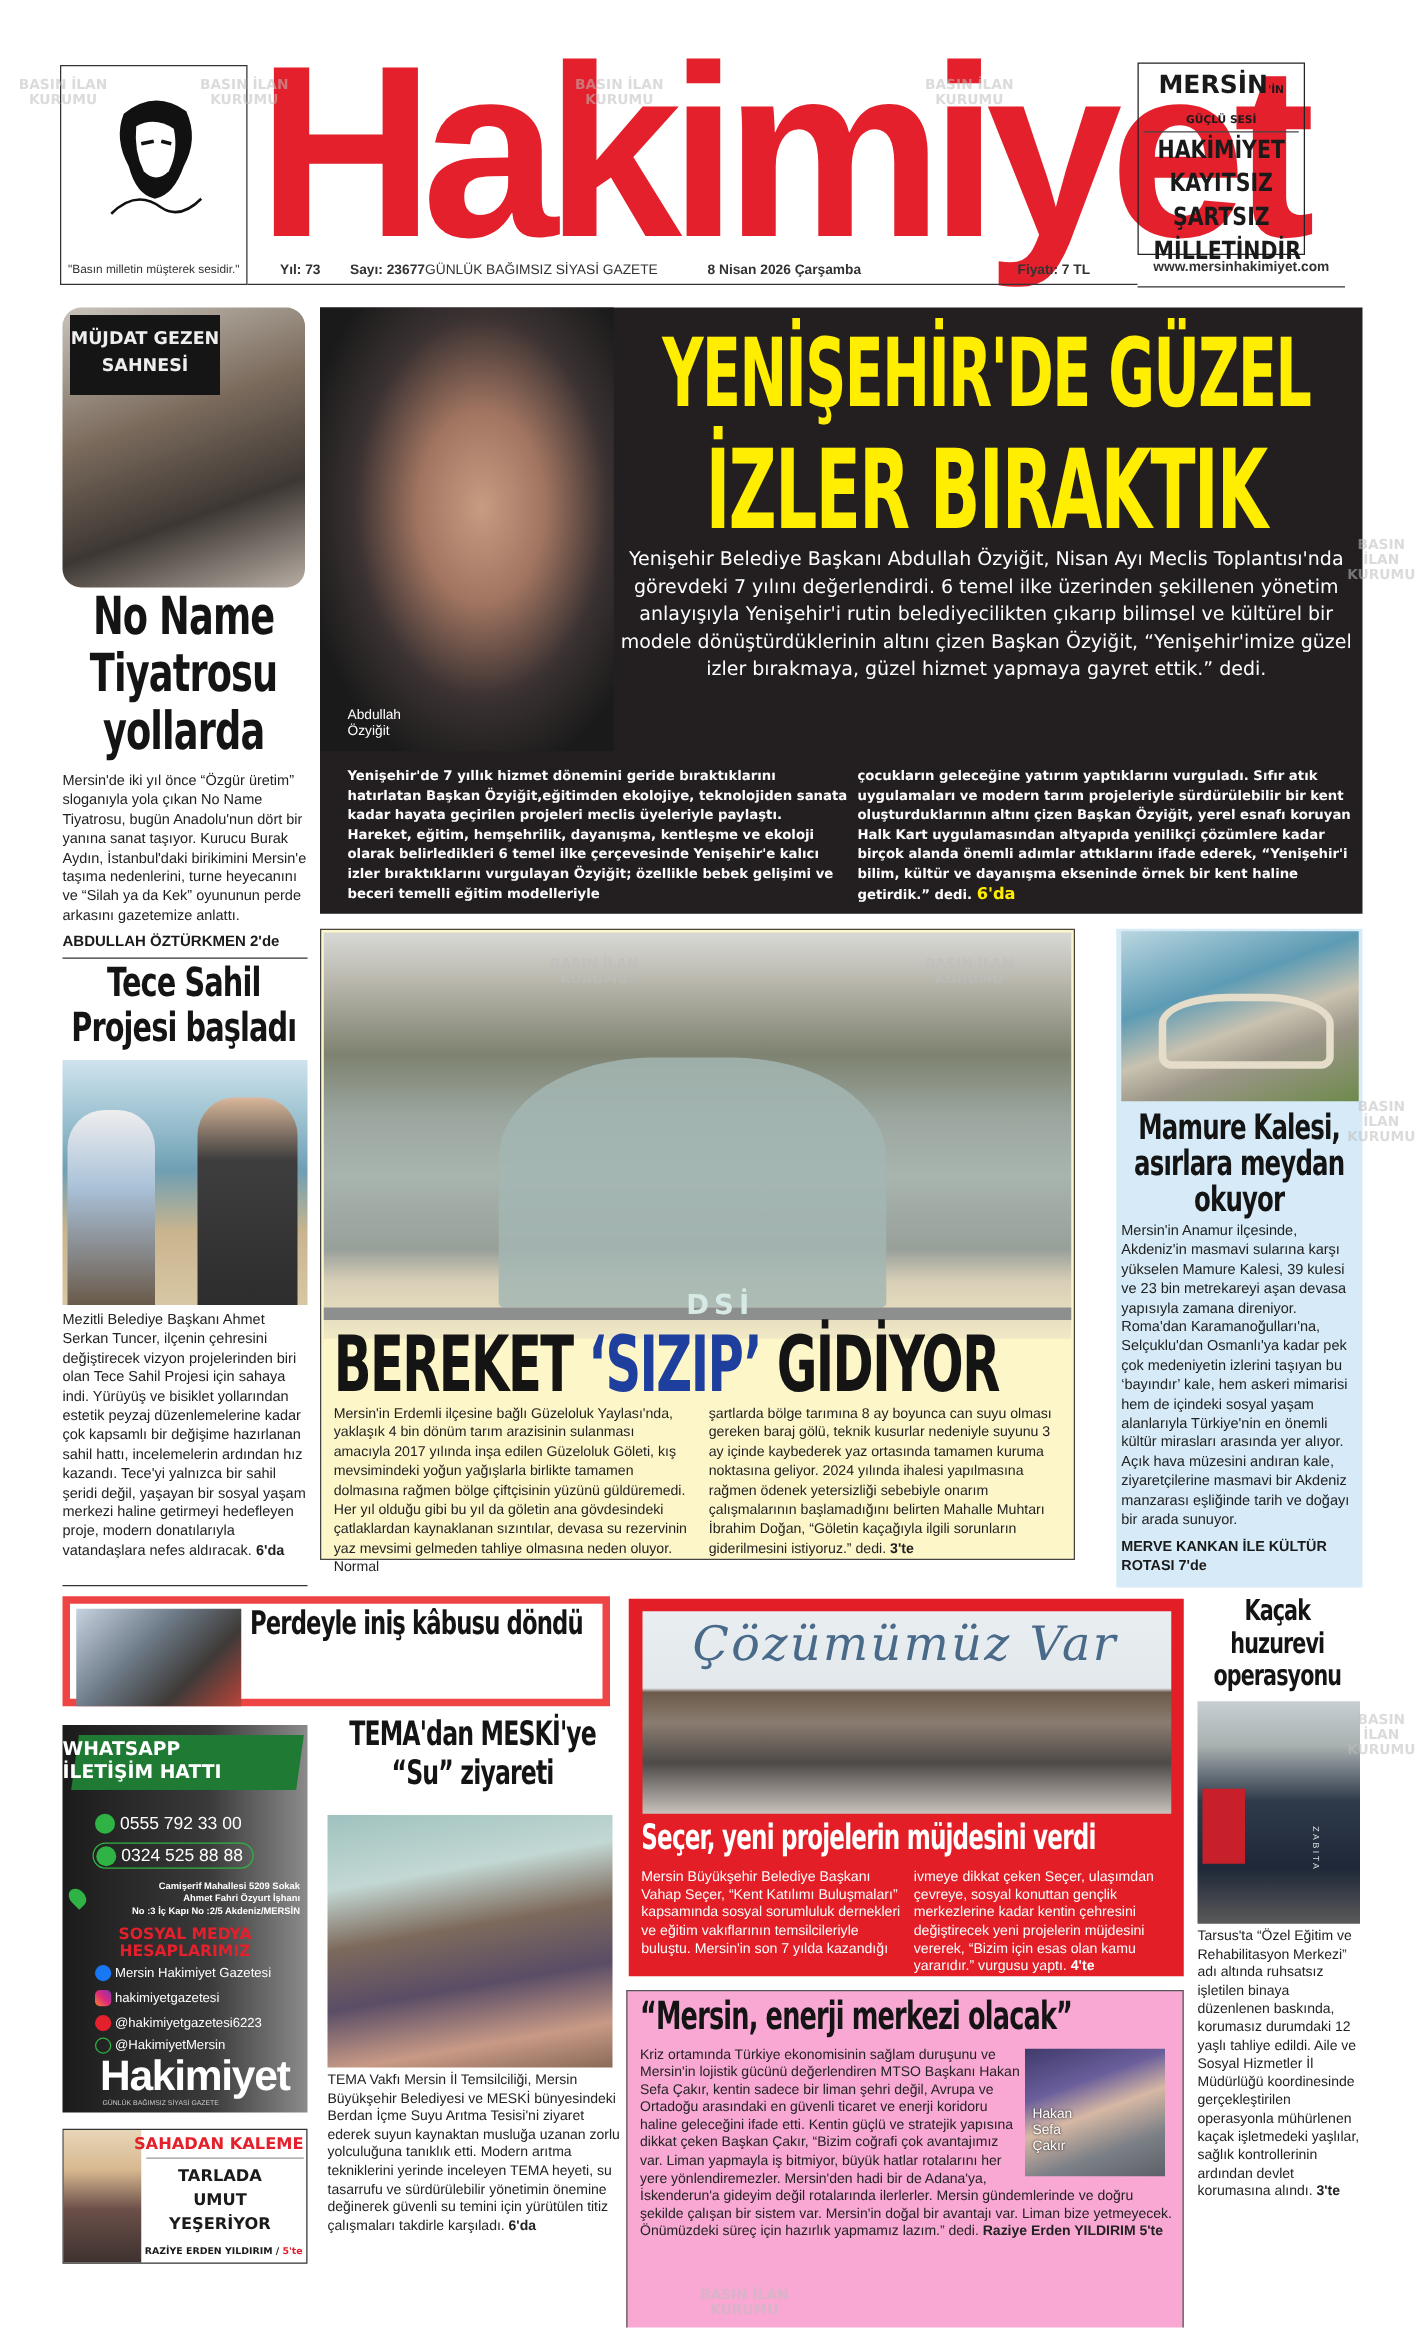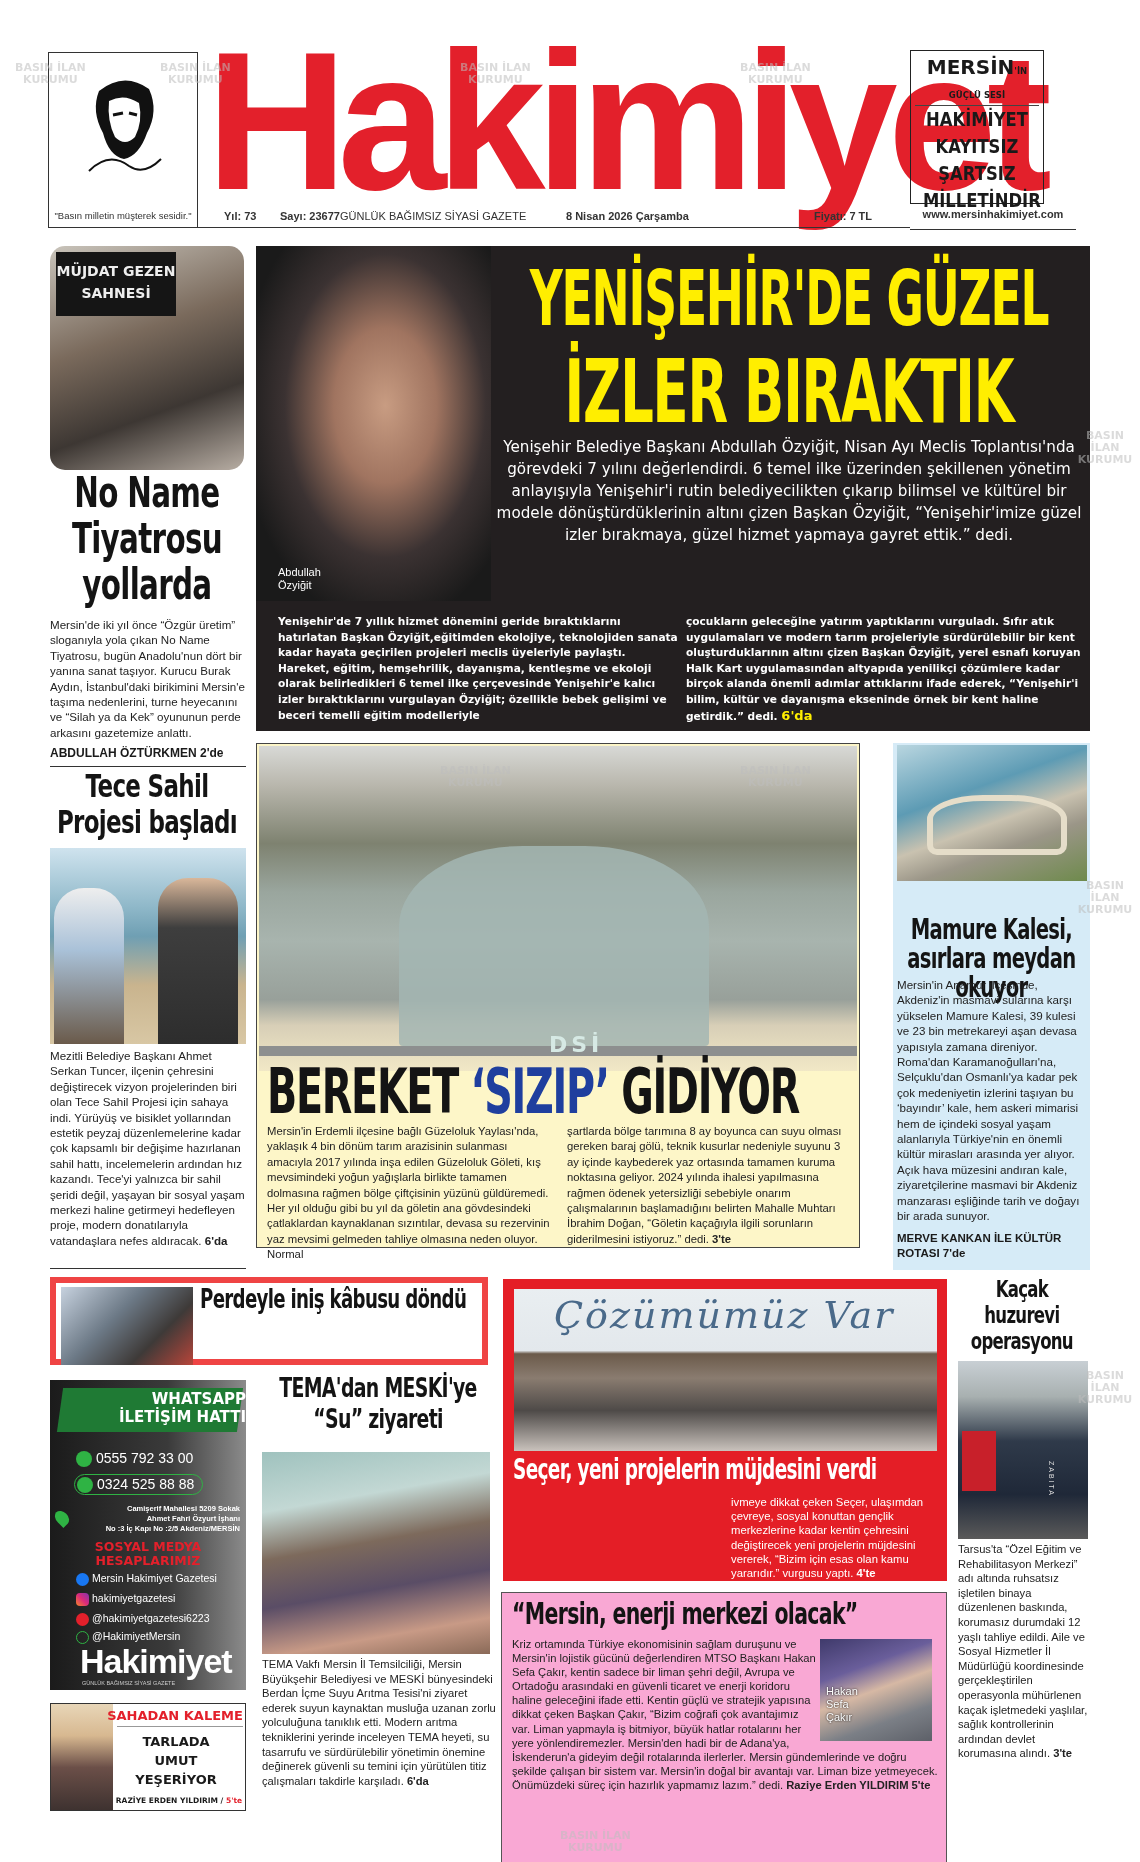--- a/index.html
+++ b/index.html
@@ -150,37 +150,37 @@
   <div class="abs body-text" style="left:310px;top:380px;width:285px;font-size:11.3px;">
     <span>şartlarda bölge tarımına 8 ay boyunca can suyu olması gereken baraj gölü, teknik kusurlar nedeniyle suyunu 3 ay içinde kaybederek yaz ortasında tamamen kuruma noktasına geliyor. 2024 yılında ihalesi yapılmasına rağmen ödenek yetersizliği sebebiyle onarım çalışmalarının başlamadığını belirten Mahalle Muhtarı İbrahim Doğan, “Göletin kaçağıyla ilgili sorunların giderilmesini istiyoruz.” dedi.</span>
     <b>3'te</b>
   </div>
 </div>
 
 <div class="abs" id="mamure-box">
   <div class="abs" style="left:4px;top:2px;width:190px;height:136px;background:linear-gradient(160deg,#b9d6e0 0%,#5d9bb4 35%,#c9c2b0 55%,#9b9688 70%,#6e8a4c 100%);">
     <div class="abs" style="left:30px;top:50px;width:140px;height:60px;border:6px solid #e5ddc9;border-radius:40% 40% 10px 10px;"></div>
   </div>
-  <div class="abs headline-black" style="left:0;top:144px;width:197px;margin-top:28px;">
+  <div class="abs headline-black" style="left:0;top:144px;width:197px;">
     <div class="cond" style="font-size:28px;line-height:29px;transform:scaleX(0.7);width:281px;text-align:center;">Mamure Kalesi,</div>
     <div class="cond" style="font-size:28px;line-height:29px;transform:scaleX(0.7);width:281px;text-align:center;">asırlara meydan</div>
     <div class="cond" style="font-size:28px;line-height:29px;transform:scaleX(0.7);width:281px;text-align:center;">okuyor</div>
   </div>
   <div class="abs body-text" style="left:4px;top:234px;width:190px;">Mersin'in Anamur ilçesinde, Akdeniz'in masmavi sularına karşı yükselen Mamure Kalesi, 39 kulesi ve 23 bin metrekareyi aşan devasa yapısıyla zamana direniyor. Roma'dan Karamanoğulları'na, Selçuklu'dan Osmanlı'ya kadar pek çok medeniyetin izlerini taşıyan bu ‘bayındır’ kale, hem askeri mimarisi hem de içindeki sosyal yaşam alanlarıyla Türkiye'nin en önemli kültür mirasları arasında yer alıyor. Açık hava müzesini andıran kale, ziyaretçilerine masmavi bir Akdeniz manzarası eşliğinde tarih ve doğayı bir arada sunuyor.</div>
   <div class="abs" style="left:4px;top:488px;width:190px;font-weight:bold;font-size:11.5px;line-height:15px;">MERVE KANKAN İLE KÜLTÜR ROTASI 7'de</div>
 </div>
 
 <div class="abs" id="perde-box">
   <div class="abs" style="left:5px;top:4px;width:132px;height:78px;background:linear-gradient(135deg,#c7d2df 0%,#6c7986 40%,#3e3a38 70%,#b8453a 100%);"></div>
   <div class="abs cond" style="left:144px;top:2px;font-size:26px;line-height:28px;transform:scaleX(0.7);width:420px;color:#141414;white-space:nowrap;">Perdeyle iniş kâbusu döndü</div>
 </div>
 
 <div class="abs" id="whatsapp-box">
   <div class="abs" style="left:10px;top:8px;width:180px;height:44px;background:#1f7a34;transform:skewX(-8deg);"></div>
-  <div class="abs" style="left:0;top:10px;width:196px;text-align:right;font-family:'DejaVu Sans',sans-serif;font-weight:bold;font-size:15px;line-height:18px;">
+  <div class="abs" style="left:0;top:10px;width:196px;text-align:left;font-family:'DejaVu Sans',sans-serif;font-weight:bold;font-size:15px;line-height:18px;">
     <div>WHATSAPP</div>
     <div>İLETİŞİM HATTI</div>
   </div>
   <div class="abs" style="left:26px;top:70px;font-size:14px;">
     <span style="display:inline-block;width:16px;height:16px;border-radius:50%;background:#2fb344;vertical-align:middle;margin-right:4px;"></span><span>0555 792 33 00</span>
   </div>
   <div class="abs" style="left:24px;top:94px;font-size:14px;border:1.5px solid #2fb344;border-radius:14px;padding:1px 8px 1px 2px;">
     <span style="display:inline-block;width:16px;height:16px;border-radius:50%;background:#2fb344;vertical-align:middle;margin-right:4px;"></span><span>0324 525 88 88</span>
   </div>
   <div class="abs" style="left:10px;top:124px;width:180px;text-align:right;font-size:7.5px;line-height:10px;font-weight:bold;">
@@ -231,20 +231,21 @@
 <div class="abs body-text" style="left:262px;top:1657px;width:234px;font-size:11.2px;line-height:14.6px;">
   <span>TEMA Vakfı Mersin İl Temsilciliği, Mersin Büyükşehir Belediyesi ve MESKİ bünyesindeki Berdan İçme Suyu Arıtma Tesisi'ni ziyaret ederek suyun kaynaktan musluğa uzanan zorlu yolculuğuna tanıklık etti. Modern arıtma tekniklerini yerinde inceleyen TEMA heyeti, su tasarrufu ve sürdürülebilir yönetimin önemine değinerek güvenli su temini için yürütülen titiz çalışmaları takdirle karşıladı.</span>
   <b>6'da</b>
 </div>
 
 <div class="abs" id="secer-box">
   <div class="abs" style="left:11px;top:10px;width:423px;height:162px;background:linear-gradient(180deg,#e9eef1 0%,#e3e8ec 38%,#6b5a4a 40%,#8a7c70 55%,#4e4a48 75%,#c9c2bc 100%);">
     <div class="abs" style="left:40px;top:4px;color:#4a6a8a;font-family:'DejaVu Serif',serif;font-style:italic;font-size:38px;letter-spacing:2px;">Çözümümüz Var</div>
   </div>
   <div class="abs cond" style="left:10px;top:174px;font-size:28px;line-height:34px;transform:scaleX(0.66);width:640px;color:#fff;white-space:nowrap;">Seçer, yeni projelerin müjdesini verdi</div>
+  <div class="abs body-text" style="left:10px;top:216px;width:210px;color:#fff;font-size:11.3px;line-height:14.2px;">Mersin Büyükşehir Belediye Başkanı Vahap Seçer, “Kent Katılımı Buluşmaları” kapsamında sosyal sorumluluk dernekleri ve eğitim vakıflarının temsilcileriyle buluştu. Mersin'in son 7 yılda kazandığı</div>
   <div class="abs body-text" style="left:228px;top:216px;width:210px;color:#fff;font-size:11.3px;line-height:14.2px;">
     <span>ivmeye dikkat çeken Seçer, ulaşımdan çevreye, sosyal konuttan gençlik merkezlerine kadar kentin çehresini değiştirecek yeni projelerin müjdesini vererek, “Bizim için esas olan kamu yararıdır.” vurgusu yaptı.</span>
     <b>4'te</b>
   </div>
 </div>
 
 <div class="abs" id="mtso-box">
   <div class="abs cond" style="left:10px;top:2px;font-size:31px;line-height:36px;transform:scaleX(0.66);width:650px;color:#141414;white-space:nowrap;">“Mersin, enerji merkezi olacak”</div>
   <div class="abs" style="left:318px;top:46px;width:112px;height:102px;background:linear-gradient(160deg,#3f3a6b 0%,#6a5e9b 30%,#d6b8a4 50%,#7b7f86 75%,#5d6068 100%);">
     <div class="abs" style="left:6px;top:46px;color:#fff;font-size:11px;line-height:13px;text-shadow:0 0 2px #000;">

